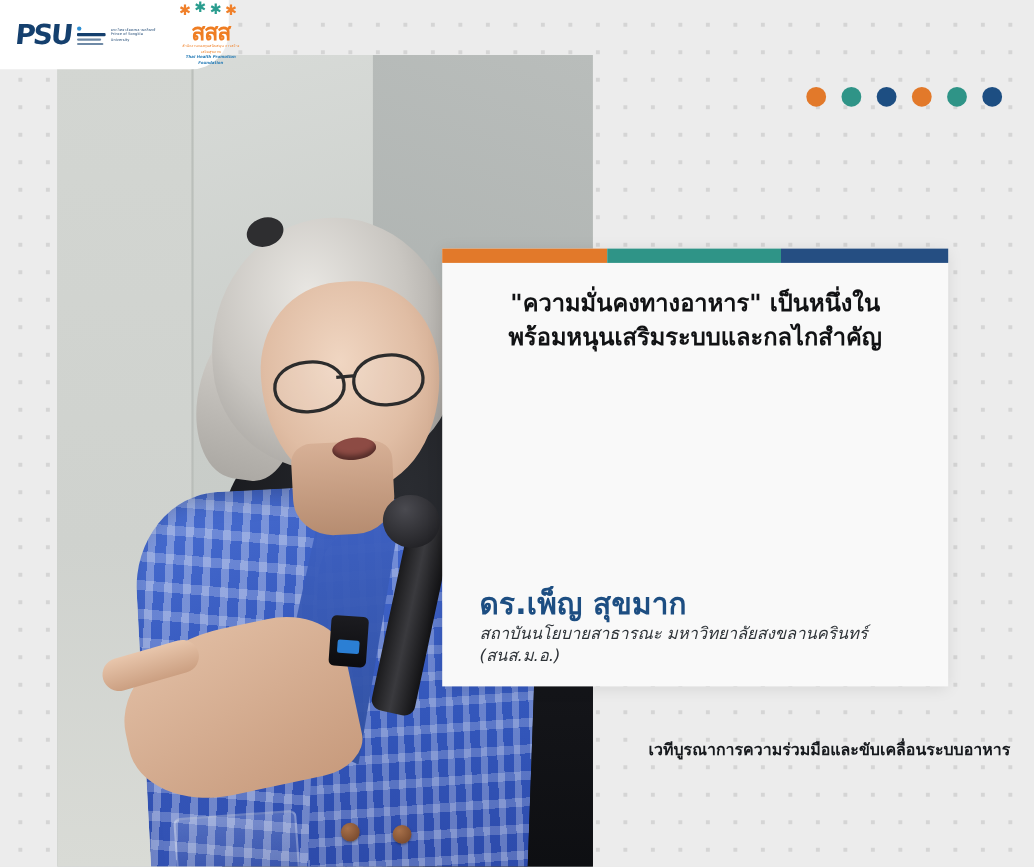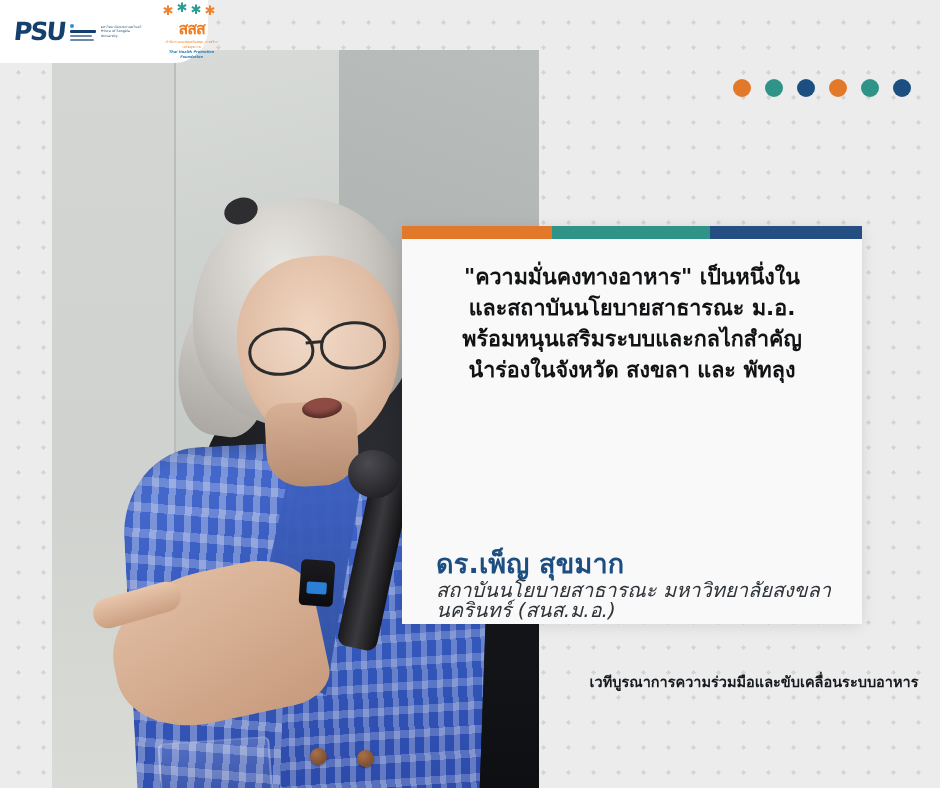--- a/index.html
+++ b/index.html
@@ -50,21 +50,21 @@
     font-size:3.2px;line-height:4.4px;color:#15406e;letter-spacing:.1px;
     width:44px;overflow:hidden;
   }
   
   .ths{display:flex;flex-direction:column;align-items:center;gap:1px;width:72px;}
   .ths-people{position:relative;height:15px;width:62px;}
   .ths-people span{
     position:absolute;font-size:13px;line-height:13px;font-weight:bold;
   }
   .ths-word{
-    font-weight:bold;font-size:16px;line-height:20px;color:#ef7d22;letter-spacing:-1px;
+    font-weight:bold;font-size:21px;line-height:20px;color:#ef7d22;letter-spacing:-1px;
   }
   .ths-sub{font-size:3.4px;line-height:4.6px;color:#ef7d22;text-align:center;}
   .ths-sub2{font-size:3.6px;line-height:5px;color:#2c7fb8;text-align:center;font-style:italic;font-weight:bold;}
 
   
   .dot-row{
     position:absolute;top:79px;left:733px;display:flex;gap:14px;z-index:4;
   }
   .dot-row b{display:block;width:18px;height:18px;border-radius:50%;}
 
@@ -212,30 +212,30 @@
     padding:22px 16px 0 16px;
     text-align:center;
     color:#111214;
     font-size:21.5px;
     line-height:31px;
     font-weight:600;
   }
   .quote .b{font-weight:bold;}
 
   .speaker{
-    position:absolute;left:34px;bottom:4px;right:14px;
+    position:absolute;left:34px;bottom:18px;right:14px;
   }
   .sp-name{
     color:#1d4e82;font-weight:bold;font-size:27px;line-height:32px;letter-spacing:.2px;
   }
   .sp-role{
     color:#2e3338;font-style:italic;font-size:14.5px;line-height:20px;margin-top:2px;
   }
   .sp-org{
-    color:#2e3338;font-style:italic;font-size:20px;line-height:20px;
+    color:#2e3338;font-style:italic;font-size:15px;line-height:20px;
   }
 
   
   .footer{
     position:absolute;left:540px;top:672px;width:392px;z-index:5;text-align:center;padding-left:18px;
   }
   .f-l1{font-weight:bold;font-size:14.5px;line-height:21px;color:#16191d;}
   .f-l2{font-size:13.5px;line-height:21px;color:#16191d;margin-top:9px;}
 </style>
 </head>
@@ -330,25 +330,21 @@
     <div class="card-bar">
       <i></i>
       <i></i>
       <i></i>
     </div>
 
     <div class="quote">
       <div>
         <span class="b">"ความมั่นคงทางอาหาร"</span><span> เป็นหนึ่งใน</span>
       </div>
-      <div>และสถาบันนโยบายสาธารณะ ม.อ.</div>
       <div>พร้อมหนุนเสริมระบบและกลไกสำคัญ</div>
-      <div>
-        <span>นำร่องในจังหวัด </span><span class="b">สงขลา</span><span> และ </span><span class="b">พัทลุง</span>
-      </div>
     </div>
 
     <div class="speaker">
       <div class="sp-name">ดร.เพ็ญ สุขมาก</div>
       <div class="sp-org">สถาบันนโยบายสาธารณะ มหาวิทยาลัยสงขลานครินทร์ (สนส.ม.อ.)</div>
     </div>
 
   </div>
 
   <div class="footer">

